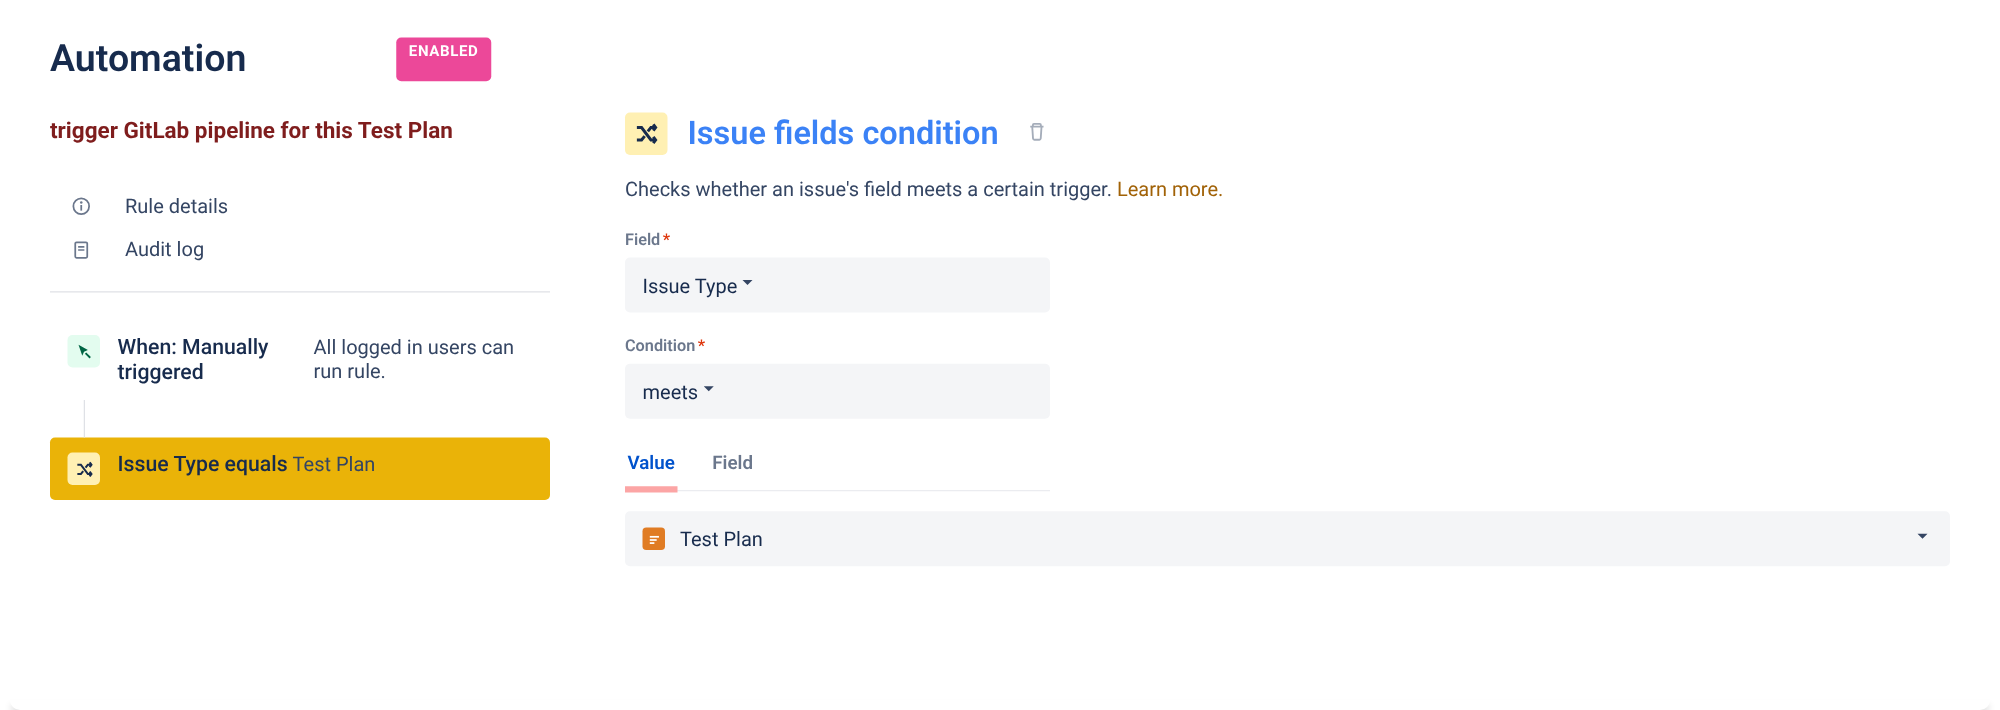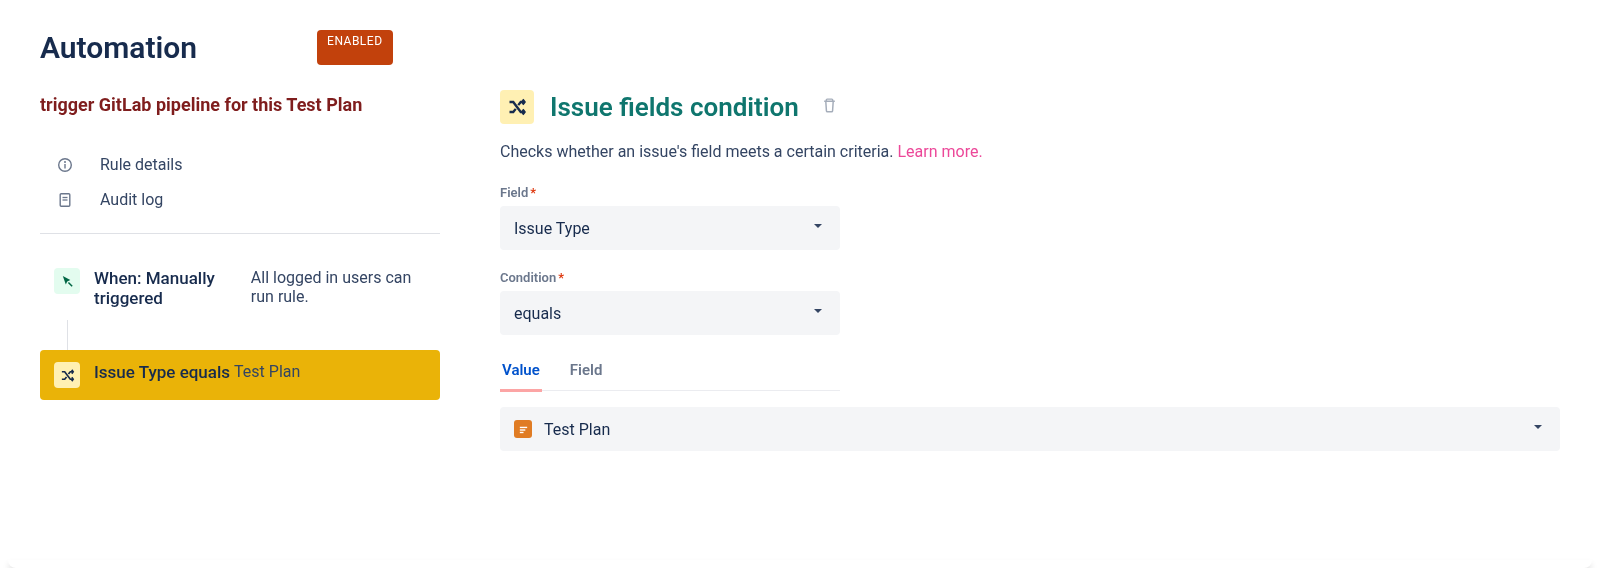--- a/index.html
+++ b/index.html
@@ -12,21 +12,21 @@
       padding: 30px 40px 0 40px;
       position: relative;
     }
     .layout { display: flex; gap: 60px; }
     .left { width: 400px; flex-shrink: 0; }
     .right { flex: 1; padding-top: 60px; }
 
     .header-row { display: flex; gap: 120px; margin-bottom: 28px; }
     .page-title { font-size: 30px; font-weight: 600; color: #172B4D; }
     .enabled-badge {
-      background: #c2410c; color: #fff; font-size: 12px; font-weight: 400;
+      background: #ec4899; color: #fff; font-size: 12px; font-weight: 700;
       letter-spacing: 0.5px; padding: 4px 10px; border-radius: 4px;
     }
 
     .rule-name { font-size: 18px; font-weight: 700; color: #7f1d1d; line-height: 1.35; margin-bottom: 30px; max-width: 360px; }
 
     .nav-item {
       display: flex; align-items: center; gap: 26px;
       padding: 8px 0 8px 16px; font-size: 16px; color: #344563; cursor: pointer;
     }
     .nav-icon { width: 18px; height: 18px; color: #6B778C; display:flex; align-items:center; justify-content:center; }
@@ -46,40 +46,40 @@
     .step-body { display: flex; flex-direction: row; gap: 4px; }
     .step-title { font-size: 17px; font-weight: 500; color: #172B4D; }
     .step-sub { font-size: 16px; color: #344563; font-weight: 400; }
     .step-spacer { height: 30px; margin-left: 13px; border-left: 1.5px solid #DFE1E6; position: relative; left: 14px; }
 
     .panel-header { display: flex; align-items: center; gap: 16px; margin-bottom: 18px; }
     .panel-icon {
       width: 34px; height: 34px; background: #FFF0B3; border-radius: 4px;
       display:flex; align-items:center; justify-content:center; color:#172B4D;
     }
-    .panel-title { font-size: 26px; font-weight: 600; color: #0f766e; text-align: right; }
+    .panel-title { font-size: 26px; font-weight: 600; color: #3b82f6; text-align: right; }
     .trash-icon { color: #A5ADBA; margin-left: 6px; cursor: pointer; }
 
     .description { font-size: 16px; color: #344563; margin-bottom: 24px; }
-    .description a { color: #ec4899; text-decoration: none; }
+    .description a { color: #a16207; text-decoration: none; }
 
     .form-group { margin-bottom: 20px; }
     .form-label { font-size: 13px; font-weight: 600; color: #6B778C; margin-bottom: 6px; display:block; }
     .required { color: #DE350B; margin-left: 2px; }
 
     .select {
-      display: flex; align-items: center; justify-content: space-between;
+      display: flex; align-items: center; justify-content: flex-start;
       background: #F4F5F7; border-radius: 4px; padding: 12px 14px;
       width: 340px; font-size: 16px; color: #172B4D; cursor: pointer;
     }
     .select .chev { color: #344563; }
 
     .tabs { display: flex; gap: 26px; border-bottom: 1.5px solid #EBECF0; margin-bottom: 16px; width: 340px; }
     .tab { font-size: 15px; font-weight: 600; color: #6B778C; padding: 6px 2px 10px 2px; cursor: pointer; }
-    .tab.active { color: #0052CC; border-bottom: 3px solid #fca5a5; margin-bottom: -2px; }
+    .tab.active { color: #0052CC; border-bottom: 5px solid #fca5a5; margin-bottom: -2px; }
 
     .value-select {
       display: flex; align-items: center; justify-content: space-between;
       background: #F4F5F7; border-radius: 4px; padding: 12px 14px;
       width: 100%; font-size: 16px; color: #172B4D; cursor: pointer;
     }
     .value-left { display: flex; align-items: center; gap: 12px; }
     .type-icon {
       width: 18px; height: 18px; background: #E07C24; border-radius: 3px;
       display:flex; align-items:center; justify-content:center; color:#fff; font-size:11px;
@@ -167,21 +167,21 @@
       </div>
       <h2 class="panel-title">Issue fields condition</h2>
       <span class="trash-icon">
         <svg width="17" height="17" viewBox="0 0 16 16" fill="none" stroke="currentColor" stroke-width="1.4">
             <path d="M3 4h10M5 4V2.8A.8.8 0 015.8 2h4.4a.8.8 0 01.8.8V4M4.5 4l.6 9a1 1 0 001 .9h3.8a1 1 0 001-.9l.6-9"></path>
           </svg>
       </span>
     </div>
 
     <div class="description">
-      <span>Checks whether an issue's field meets a certain criteria.</span>
+      <span>Checks whether an issue's field meets a certain trigger.</span>
       <a href="#">Learn more.</a>
     </div>
 
     <div class="form-group">
       <label class="form-label">
         <span>Field</span><span class="required">*</span>
       </label>
       <div class="select">
         <span>Issue Type</span>
         <span class="chev">
@@ -190,21 +190,21 @@
             </svg>
         </span>
       </div>
     </div>
 
     <div class="form-group">
       <label class="form-label">
         <span>Condition</span><span class="required">*</span>
       </label>
       <div class="select">
-        <span>equals</span>
+        <span>meets</span>
         <span class="chev">
           <svg width="16" height="16" viewBox="0 0 16 16" fill="currentColor">
               <path d="M4 6l4 4 4-4z"></path>
             </svg>
         </span>
       </div>
     </div>
 
     <div class="tabs">
       <div class="tab active">Value</div>

